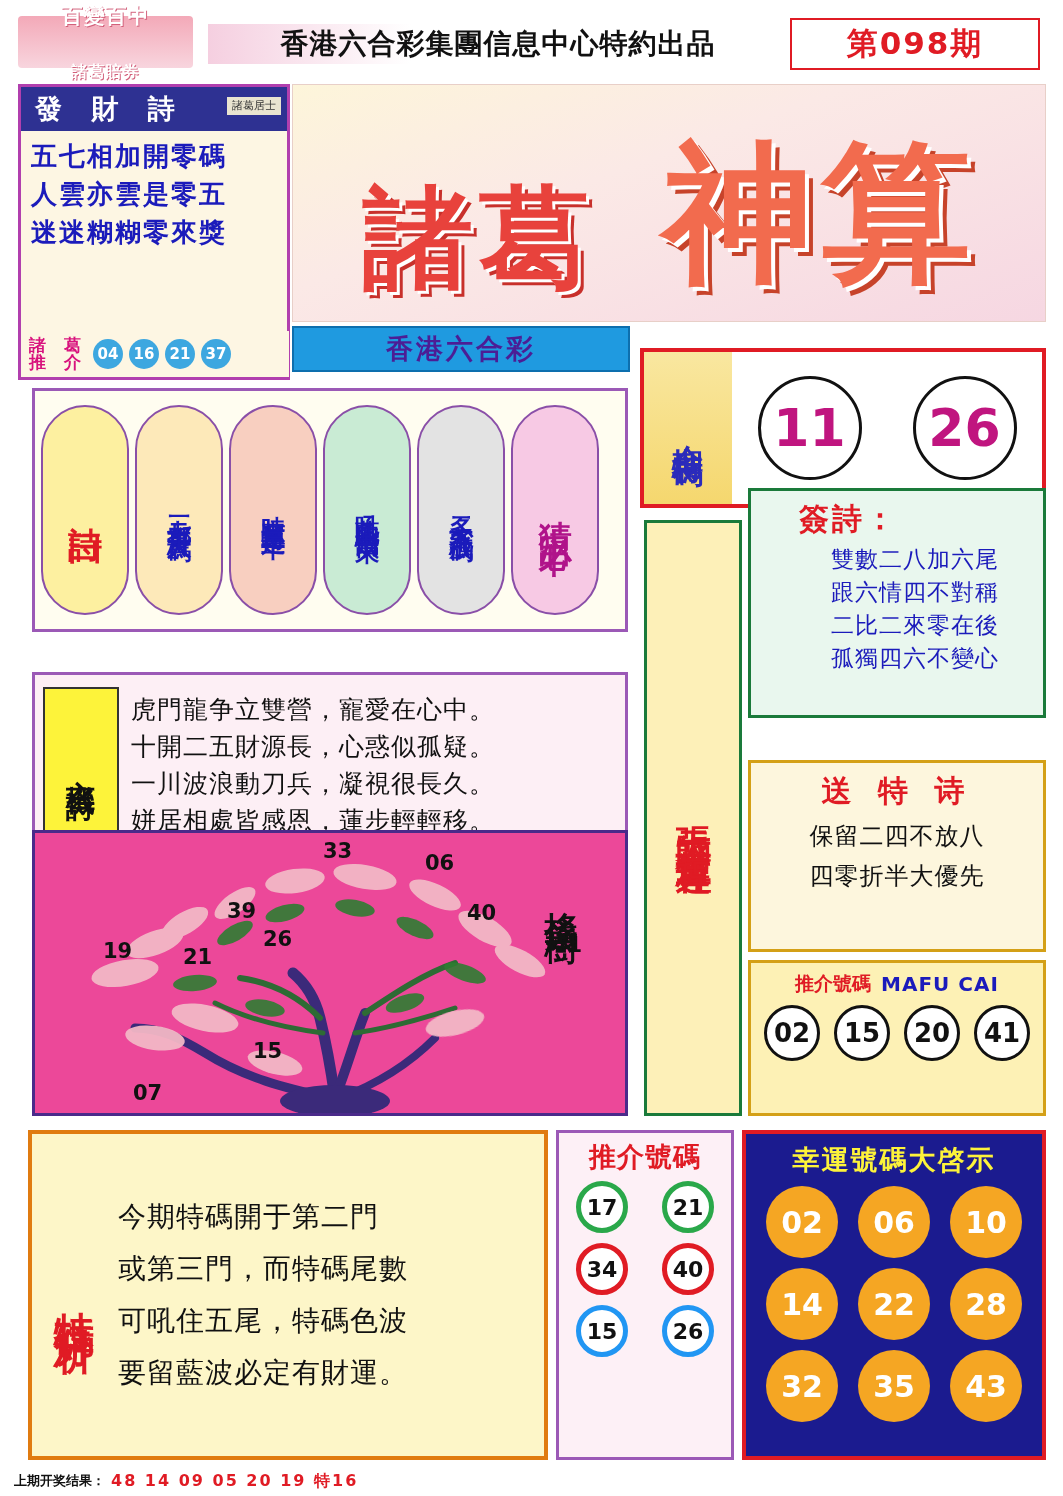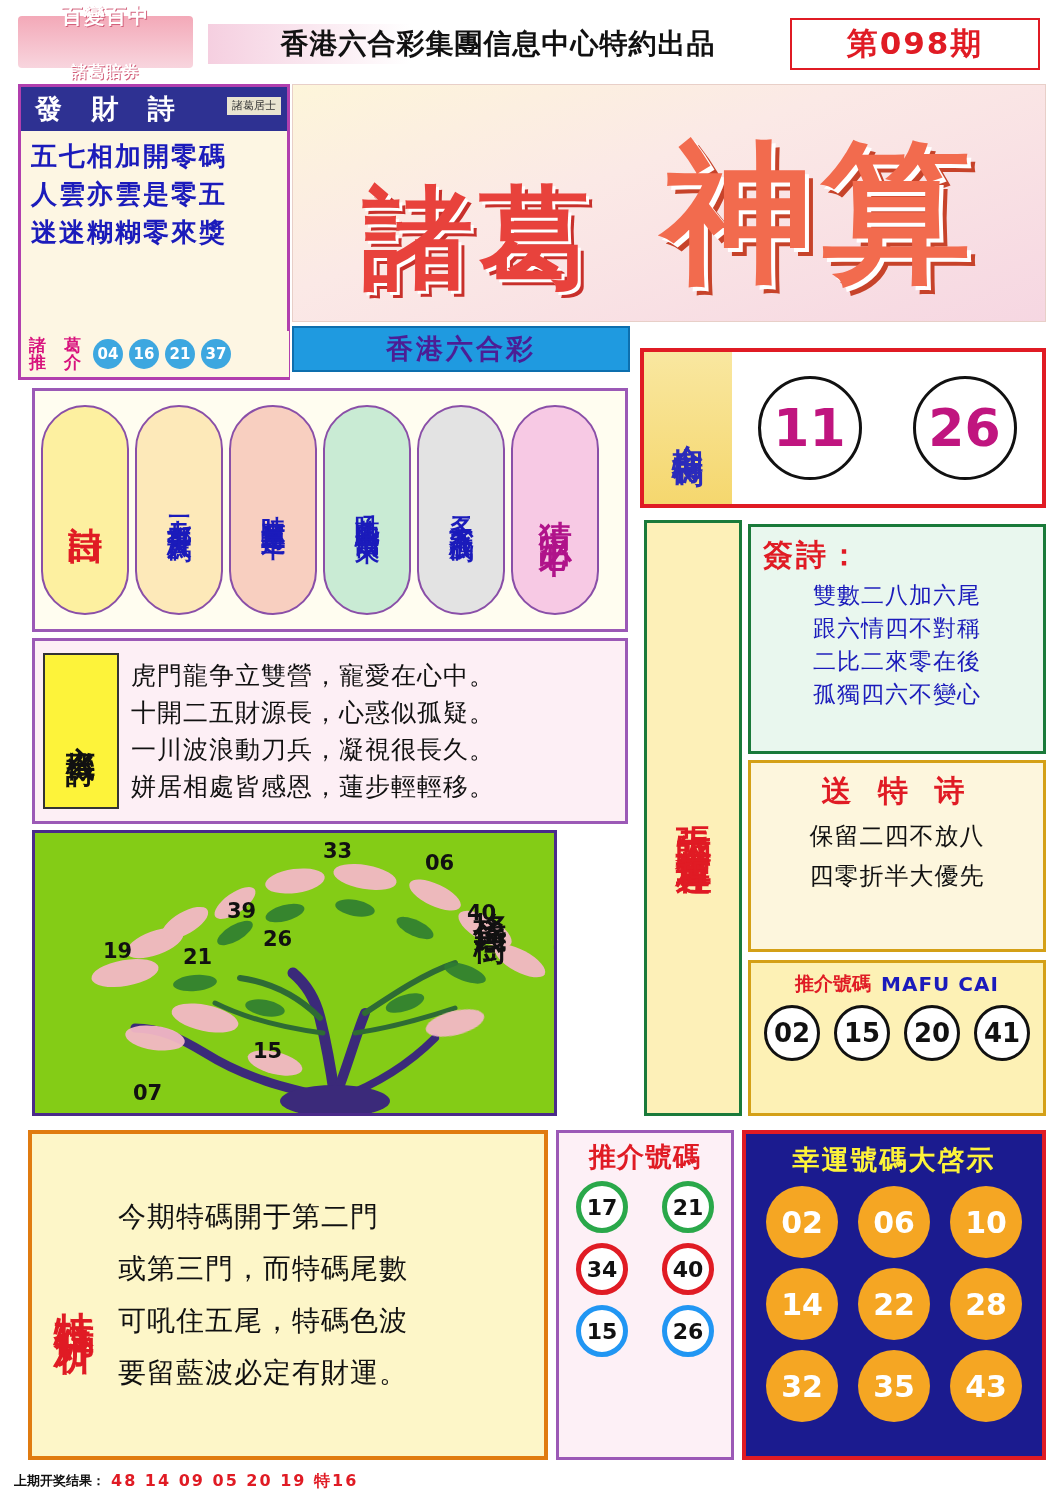--- a/index.html
+++ b/index.html
@@ -138,38 +138,38 @@
   }
   .cap0 { background:#fdf0a0; } .cap0 span { color:#e01b24; font-size:34px; letter-spacing:10px; }
   .cap1 { background:#fde9b9; } .cap1 span { color:#1b1bbb; }
   .cap2 { background:#f8cfc0; } .cap2 span { color:#1b1bbb; }
   .cap3 { background:#c9ebd4; } .cap3 span { color:#1b1bbb; }
   .cap4 { background:#e3e3e3; } .cap4 span { color:#1b1bbb; }
   .cap5 { background:#f7c9e4; } .cap5 span { color:#b0138a; font-size:33px; letter-spacing:8px; }
 
   
   .mystic {
-    position:absolute; left:32px; top:638px; width:596px; height:186px;
+    position:absolute; left:32px; top:672px; width:596px; height:186px;
     border:3px solid #9b59b6; background:#fdeff5;
     display:flex; align-items:center;
   }
   .mystic-lbl {
     width:76px; height:156px; margin-left:8px; background:#fdf33a;
     border:2px solid #333; display:flex; align-items:center; justify-content:center;
   }
   .mystic-lbl span {
     writing-mode:vertical-rl; font-size:29px; font-weight:bold; color:#111; letter-spacing:6px;
   }
   .mystic-lines { flex:1; padding-left:12px; display:flex; flex-direction:column; gap:4px; }
   .mystic-lines div { font-size:25px; color:#111; letter-spacing:1px; }
 
   
   .tree {
-    position:absolute; left:32px; top:830px; width:525px; height:286px;
-    border:3px solid #4a2a8a; background:#84cc16; overflow:hidden;
+    position:absolute; left:32px; top:830px; width:596px; height:286px;
+    border:3px solid #4a2a8a; background:#ec4899; overflow:hidden;
   }
   .tree-num { position:absolute; font-size:21px; font-weight:bold; color:#111; }
   .tree-label {
     position:absolute; right:42px; top:52px; font-size:33px; font-weight:bold; color:#111;
     writing-mode:vertical-rl; letter-spacing:10px;
   }
 
   
   .zts {
     position:absolute; left:644px; top:520px; width:98px; height:596px;
@@ -178,21 +178,21 @@
   }
   .zts span {
     writing-mode:vertical-rl; font-size:36px; font-weight:bold; color:#e01b24; letter-spacing:4px;
   }
 
   
   .rbox {
     position:absolute; left:748px; width:298px;
     border:3px solid #1a7a3a; background:#ffffff;
   }
-  .sign { top:524px; height:230px; background:#e9f7ee; }
+  .sign { top:488px; height:230px; background:#e9f7ee;padding-left:36px; }
   .sign-hd { font-size:30px; font-weight:bold; color:#e01b24; padding:8px 0 2px 12px; letter-spacing:3px; }
   .sign-lines { padding:2px 10px; display:flex; flex-direction:column; gap:2px; }
   .sign-lines div { font-size:23px; color:#1b1bbb; letter-spacing:1px; text-align:center; }
 
   .song { top:760px; height:192px; background:#fdf6dd; border-color:#d4a017; }
   .song-hd { font-size:30px; font-weight:bold; color:#e01b24; text-align:center; padding:8px 0 4px;
     letter-spacing:8px; }
   .song-lines { padding:4px 8px; display:flex; flex-direction:column; gap:8px; }
   .song-lines div { font-size:24px; color:#111; text-align:center; letter-spacing:1px; }
 

